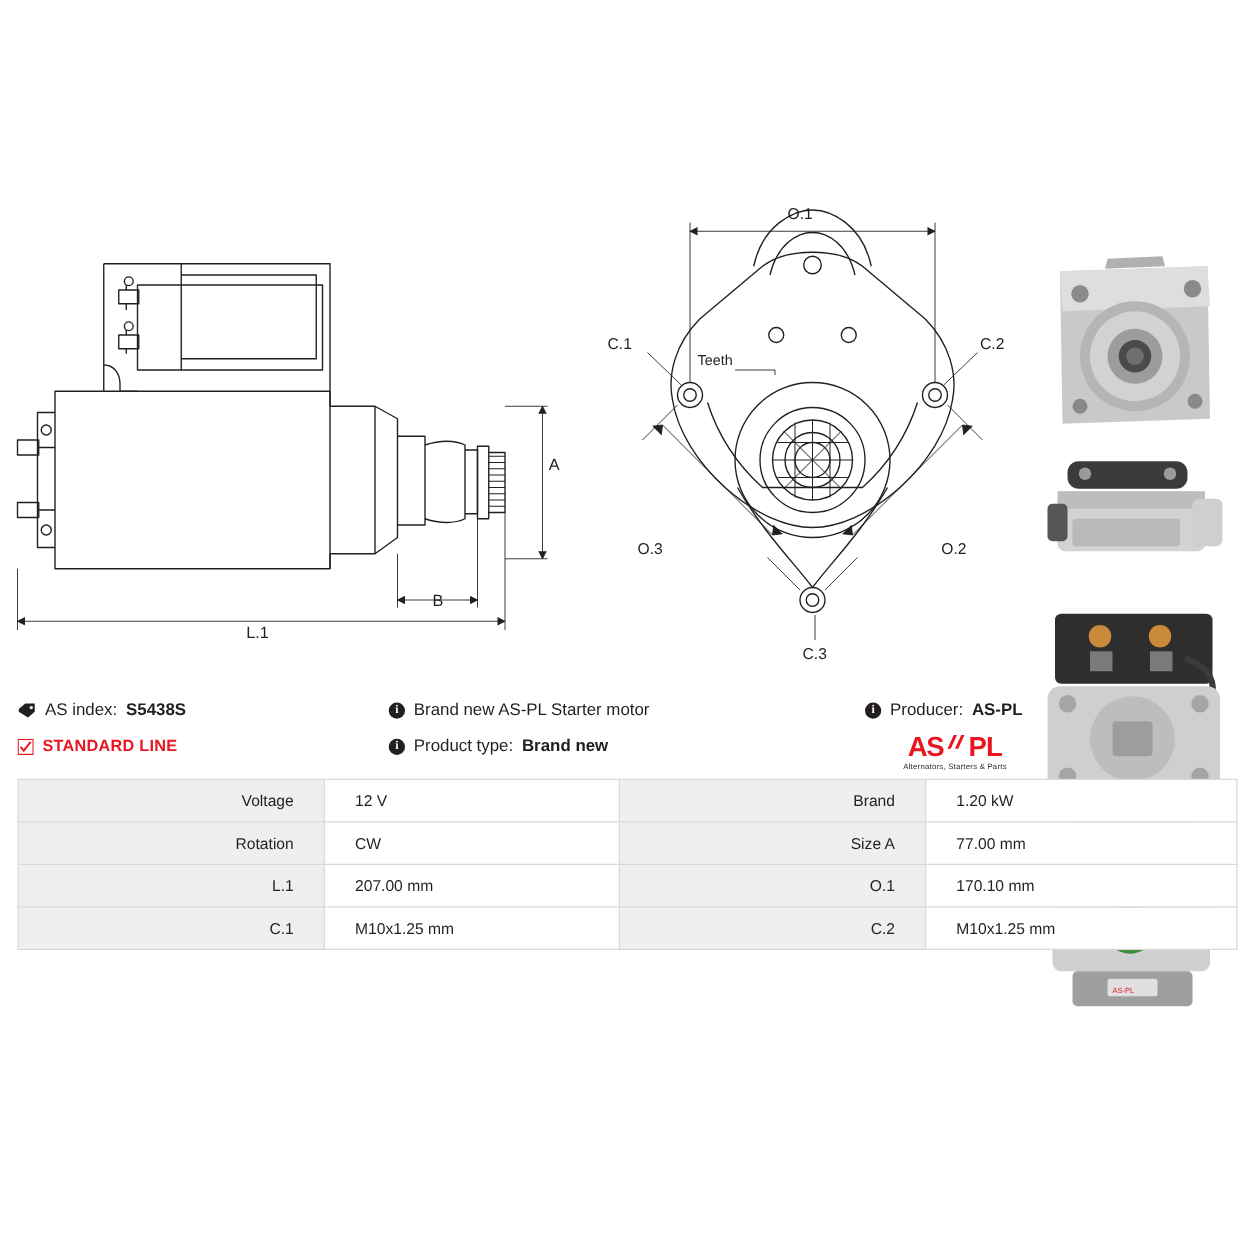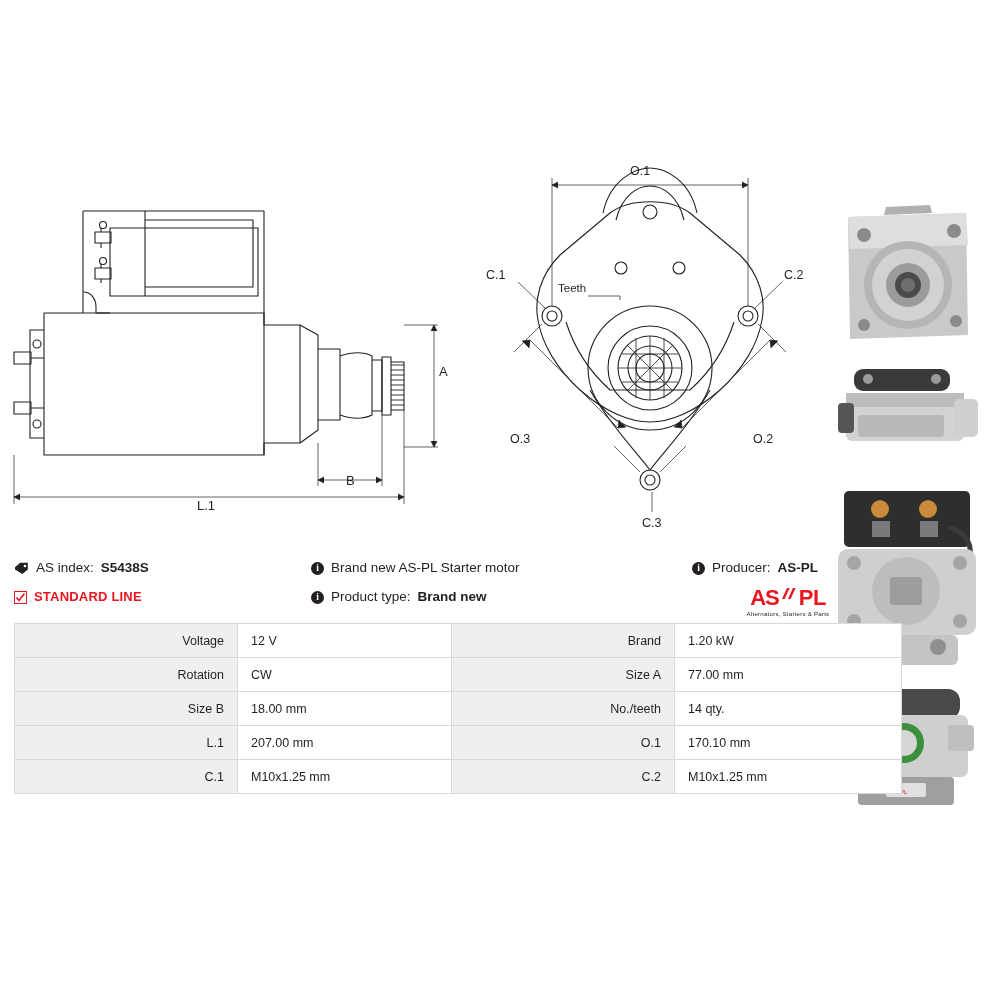--- a/index.html
+++ b/index.html
@@ -55,21 +55,21 @@
     line-height: 13px;
     text-align: center;
     font-family: "Liberation Serif", serif;
   }
   .tag-icon { display:inline-block; width: 15px; height: 13px; }
   .check-icon { display:inline-block; width: 13px; height: 13px; }
 
   
   .aspl-logo {
     position: absolute;
-    left: 733px; top: 584px;
+    left: 709px; top: 584px;
     width: 110px; height: 34px;
     text-align: center;
   }
   .aspl-main {
     font-size: 22px; font-weight: bold; color: #e8161e;
     font-family: "Liberation Sans", sans-serif;
     letter-spacing: -0.5px;
     line-height: 22px;
   }
   .aspl-main .as { letter-spacing: -1px; }
@@ -83,21 +83,21 @@
   .spec-table {
     position: absolute;
     left: 14px; top: 623px;
     width: 807px;
     border-collapse: collapse;
     font-size: 12.5px;
     table-layout: fixed;
   }
   .spec-table td {
     border: 1px solid #d9d9d9;
-    padding: 6px 13px;
+    padding: 6px 24px;
     height: 21px;
     vertical-align: middle;
   }
   .lbl {
     background: #efefef;
     text-align: right;
     color: #231f20;
     width: 196px;
   }
   .val {
@@ -393,26 +393,20 @@
         <td class="lbl lbl2">Brand</td>
         <td class="val val2">1.20 kW</td>
       </tr>
       <tr>
         <td class="lbl">Rotation</td>
         <td class="val">CW</td>
         <td class="lbl lbl2">Size A</td>
         <td class="val val2">77.00 mm</td>
       </tr>
       <tr>
-        <td class="lbl">Size B</td>
-        <td class="val">18.00 mm</td>
-        <td class="lbl lbl2">No./teeth</td>
-        <td class="val val2">14 qty.</td>
-      </tr>
-      <tr>
         <td class="lbl">L.1</td>
         <td class="val">207.00 mm</td>
         <td class="lbl lbl2">O.1</td>
         <td class="val val2">170.10 mm</td>
       </tr>
       <tr>
         <td class="lbl">C.1</td>
         <td class="val">M10x1.25 mm</td>
         <td class="lbl lbl2">C.2</td>
         <td class="val val2">M10x1.25 mm</td>

